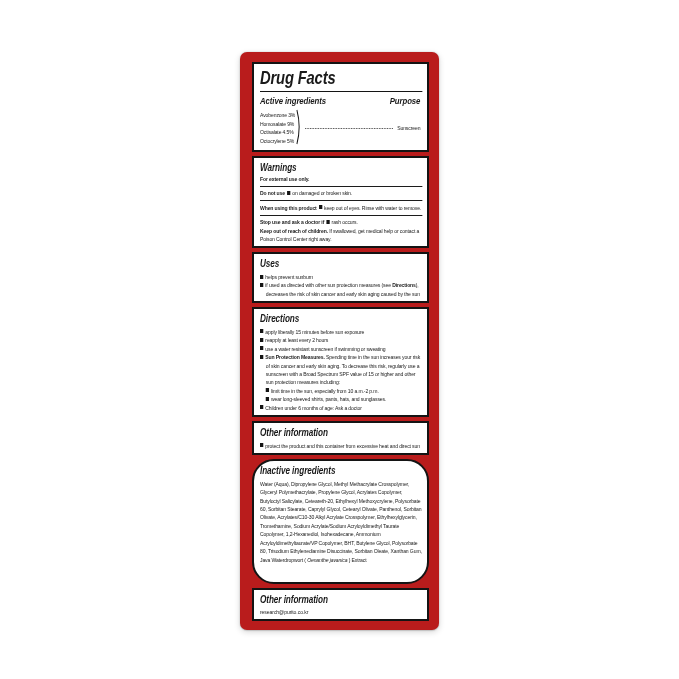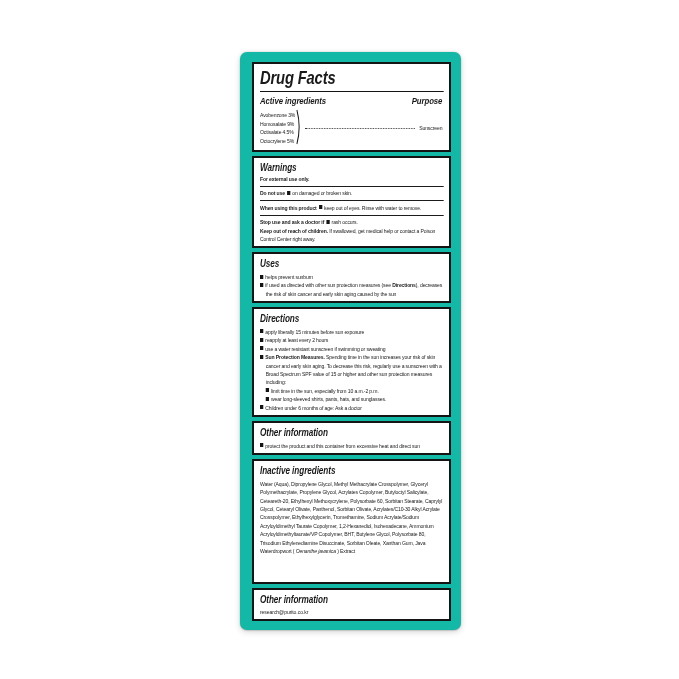--- a/index.html
+++ b/index.html
@@ -8,37 +8,37 @@
     width: 679px; height: 679px;
     background: #ffffff;
     font-family: "Liberation Sans", sans-serif;
     color: #1a1a1a;
     position: relative;
     overflow: hidden;
   }
   .card {
     position: absolute;
     left: 240px; top: 52px;
-    width: 221px; height: 578px;
-    background: #14b8a6;
+    width: 199px; height: 578px;
+    background: #b91c1c;
     border-radius: 7px;
     box-shadow: 0 0 2px rgba(0,0,0,0.18), 0 2px 6px rgba(0,0,0,0.16), 0 1px 1px rgba(0,0,0,0.10);
   }
   .panel {
     position: absolute;
     left: 12px; top: 10px; right: 10px; bottom: 9px;
     display: flex; flex-direction: column; gap: 4px;
   }
   .sec {
     border: 2.4px solid #141414;
     background: #fff;
     padding: 2px 5px 3px 6px;
     overflow: hidden;
   }
-  .sec-grow { flex: 1; }
+  .sec-grow { flex: 1; border-radius: 22px; }
   
   .cx { width: 121.95%; transform: scaleX(0.82); transform-origin: 0 0; }
 
   .title {
     font-style: italic; font-weight: bold;
     font-size: 18px; letter-spacing: -0.2px;
     margin: 2px 0 2px;
   }
   .titlerule { border-top: 1.3px solid #141414; margin: 1px 0 3px; }
   .h2 {

